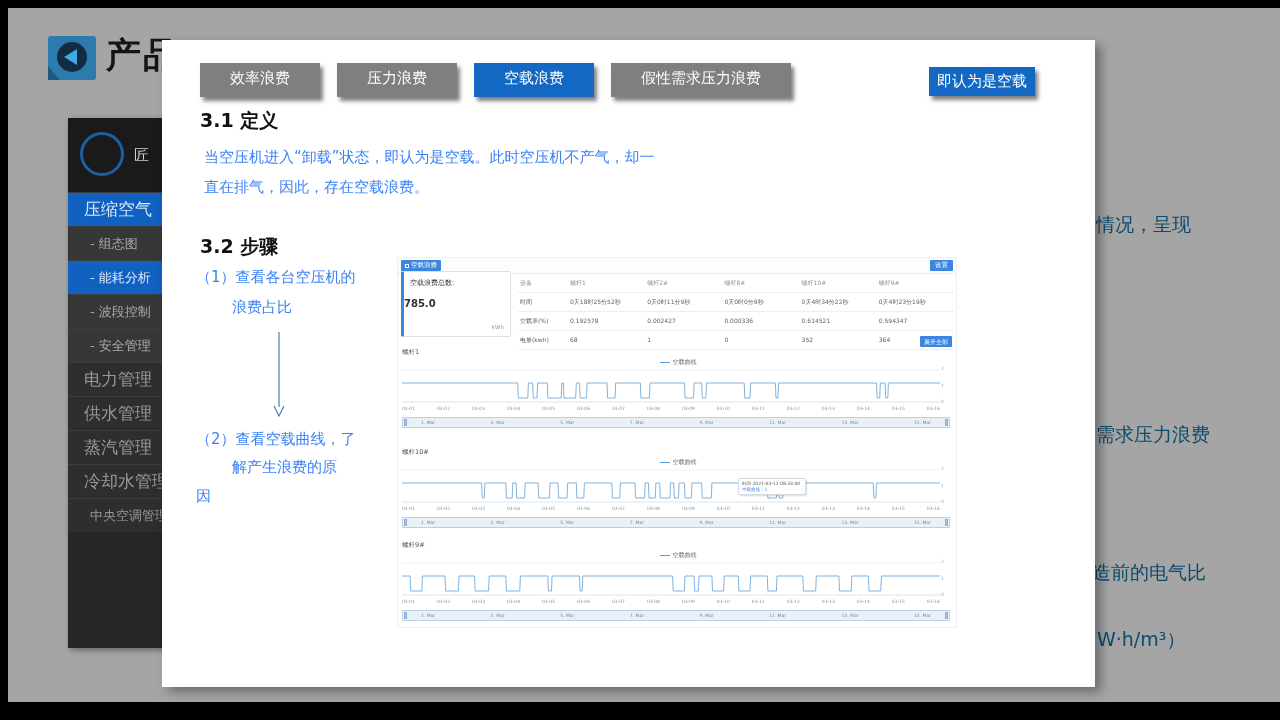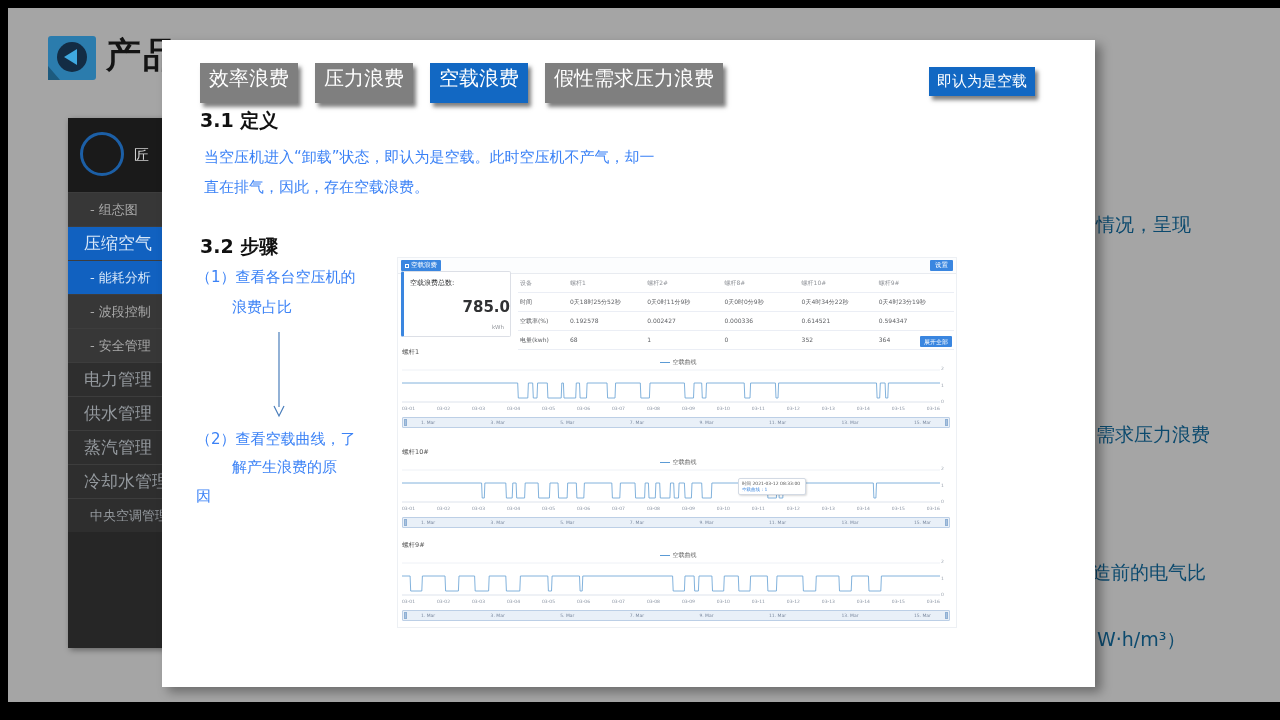--- a/index.html
+++ b/index.html
@@ -30,21 +30,21 @@
   .frag{position:absolute;color:#0c4a6e;font-size:19px;white-space:nowrap;}
   .frag1{left:1088px;top:204px;}
   .frag2{left:1088px;top:414px;}
   .frag3{left:1084px;top:552px;}
   .frag4{left:1089px;top:619px;}
 
   
   .modal{position:absolute;left:154px;top:32px;width:933px;height:647px;background:#fff;
          box-shadow:6px 5px 10px rgba(0,0,0,.35);}
   .tabs{position:absolute;left:38px;top:23px;display:flex;gap:17px;}
-  .tab{height:40px;line-height:30px;padding:0 9px;background:#7f7f7f;color:#fff;font-size:20px;
+  .tab{height:34px;line-height:30px;padding:0 30px;background:#7f7f7f;color:#fff;font-size:15px;
        box-shadow:3px 4px 4px rgba(0,0,0,.5);cursor:pointer;white-space:nowrap;}
   .tab-active{background:#1268c3;}
   .return-btn{position:absolute;left:767px;top:27px;width:106px;height:29px;line-height:29px;text-align:center;
        background:#1268c3;color:#fff;font-size:15px;box-shadow:3px 4px 4px rgba(0,0,0,.5);cursor:pointer;}
 
   .h-sec{position:absolute;font-size:19px;font-weight:bold;color:#111;white-space:nowrap;}
   .h-def{left:38px;top:68px;}
   .h-steps{left:38px;top:194px;}
   .para-line{position:absolute;font-size:15px;color:#3b82f6;white-space:nowrap;}
   .def1{left:42px;top:108px;}
@@ -60,21 +60,21 @@
   .dashboard{position:absolute;left:235px;top:217px;width:560px;height:371px;background:#fff;border:1px solid #edf0f4;box-sizing:border-box;}
   .dash-topbar{position:absolute;left:0;top:0;right:0;height:15px;border-bottom:1px solid #e8ebf0;background:#fcfdfe;}
   .dash-title-btn{position:absolute;left:3px;top:2px;height:11px;padding:0 4px;background:#3a86e0;color:#fff;
        font-size:6.5px;border-radius:1px;display:flex;align-items:center;gap:2px;cursor:pointer;}
   .sq{width:4px;height:4px;border:1px solid #fff;display:inline-block;box-sizing:border-box;}
   .dash-settings-btn{position:absolute;right:3px;top:2px;height:11px;line-height:11px;padding:0 5px;background:#3a86e0;
        color:#fff;font-size:6.5px;border-radius:1px;cursor:pointer;}
   .sum-card{position:absolute;left:3px;top:13px;width:110px;height:66px;border:1px solid #dcdfe6;border-left:3px solid #3a86e0;
        border-radius:2px;background:#fff;box-sizing:border-box;}
   .sum-label{position:absolute;left:6px;top:6px;font-size:7px;color:#303133;}
-  .sum-value{position:absolute;left:0;right:0;top:26px;text-align:right;font-size:15px;font-weight:bold;color:#303133;}
+  .sum-value{position:absolute;left:0;right:0;top:26px;text-align:left;font-size:10px;font-weight:bold;color:#303133;}
   .sum-unit{position:absolute;right:6px;bottom:6px;font-size:5.5px;color:#909399;}
   .device-table{position:absolute;left:120px;top:16px;width:436px;display:grid;grid-template-columns:50px repeat(5,1fr);}
   .th,.td{font-size:6px;color:#606266;border-bottom:1px solid #ebeef5;padding:4.5px 2px;white-space:nowrap;overflow:hidden;}
   .th{color:#909399;}
   .expand-btn{position:absolute;right:4px;top:78px;height:11px;line-height:11px;padding:0 4px;background:#3a86e0;color:#fff;
        font-size:6px;border-radius:1px;cursor:pointer;}
   .charts-area{position:absolute;left:0;top:0;right:0;bottom:0;pointer-events:none;}
   .chart-block{position:absolute;left:2px;width:556px;height:88px;pointer-events:auto;}
   .chart-title{position:absolute;left:2px;top:0;font-size:6.5px;color:#555;}
   .chart-legend{position:absolute;left:0;right:0;top:10px;text-align:center;font-size:6px;color:#666;cursor:pointer;}
@@ -107,22 +107,22 @@
     </svg>
   </div>
   <div class="page-title">产品</div>
 
   <div class="sidebar">
     <div class="side-header">
       <div class="logo"></div>
       <div class="logo-text">匠</div>
     </div>
     <div class="side-menu">
+        <div class="side-item big side-active">压缩空气</div>
         <div class="side-item sub">- 组态图</div>
-        <div class="side-item big side-active">压缩空气</div>
         <div class="side-item sub side-active">- 能耗分析</div>
         <div class="side-item sub">- 波段控制</div>
         <div class="side-item sub">- 安全管理</div>
         <div class="side-item big">电力管理</div>
         <div class="side-item big">供水管理</div>
         <div class="side-item big">蒸汽管理</div>
         <div class="side-item big">冷却水管理</div>
         <div class="side-item small">中央空调管理</div>
       </div>
   </div>

